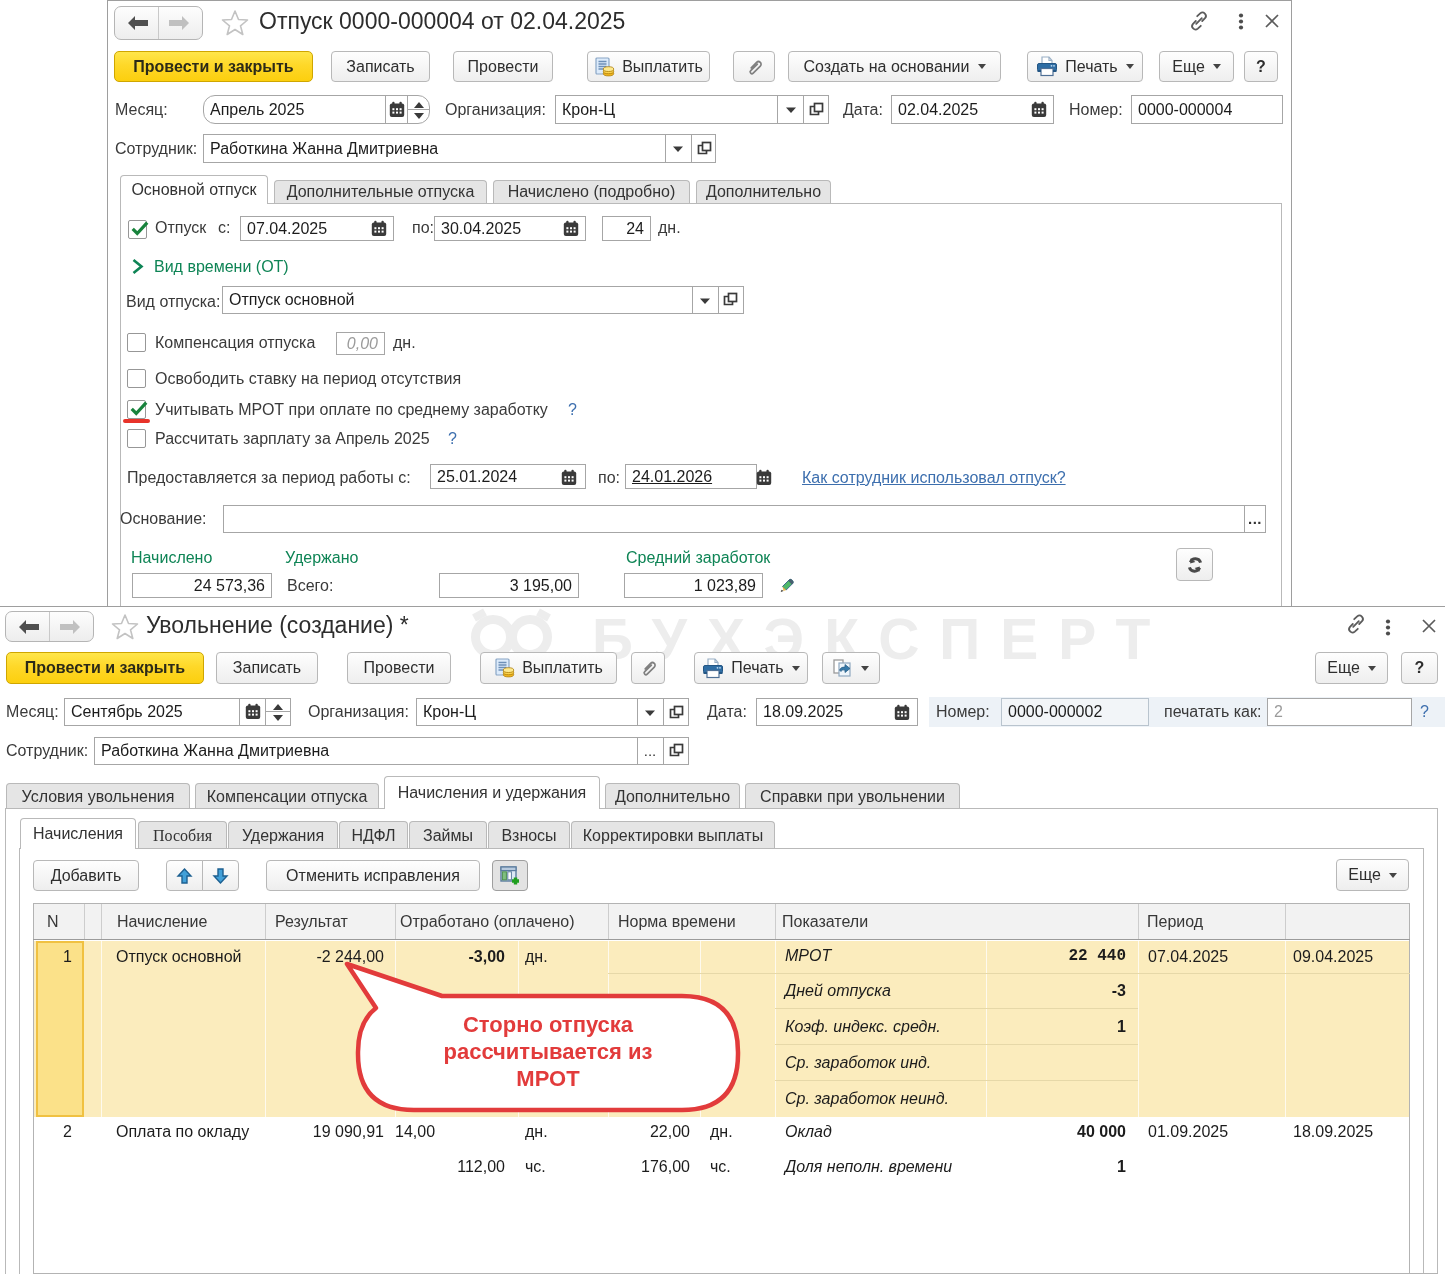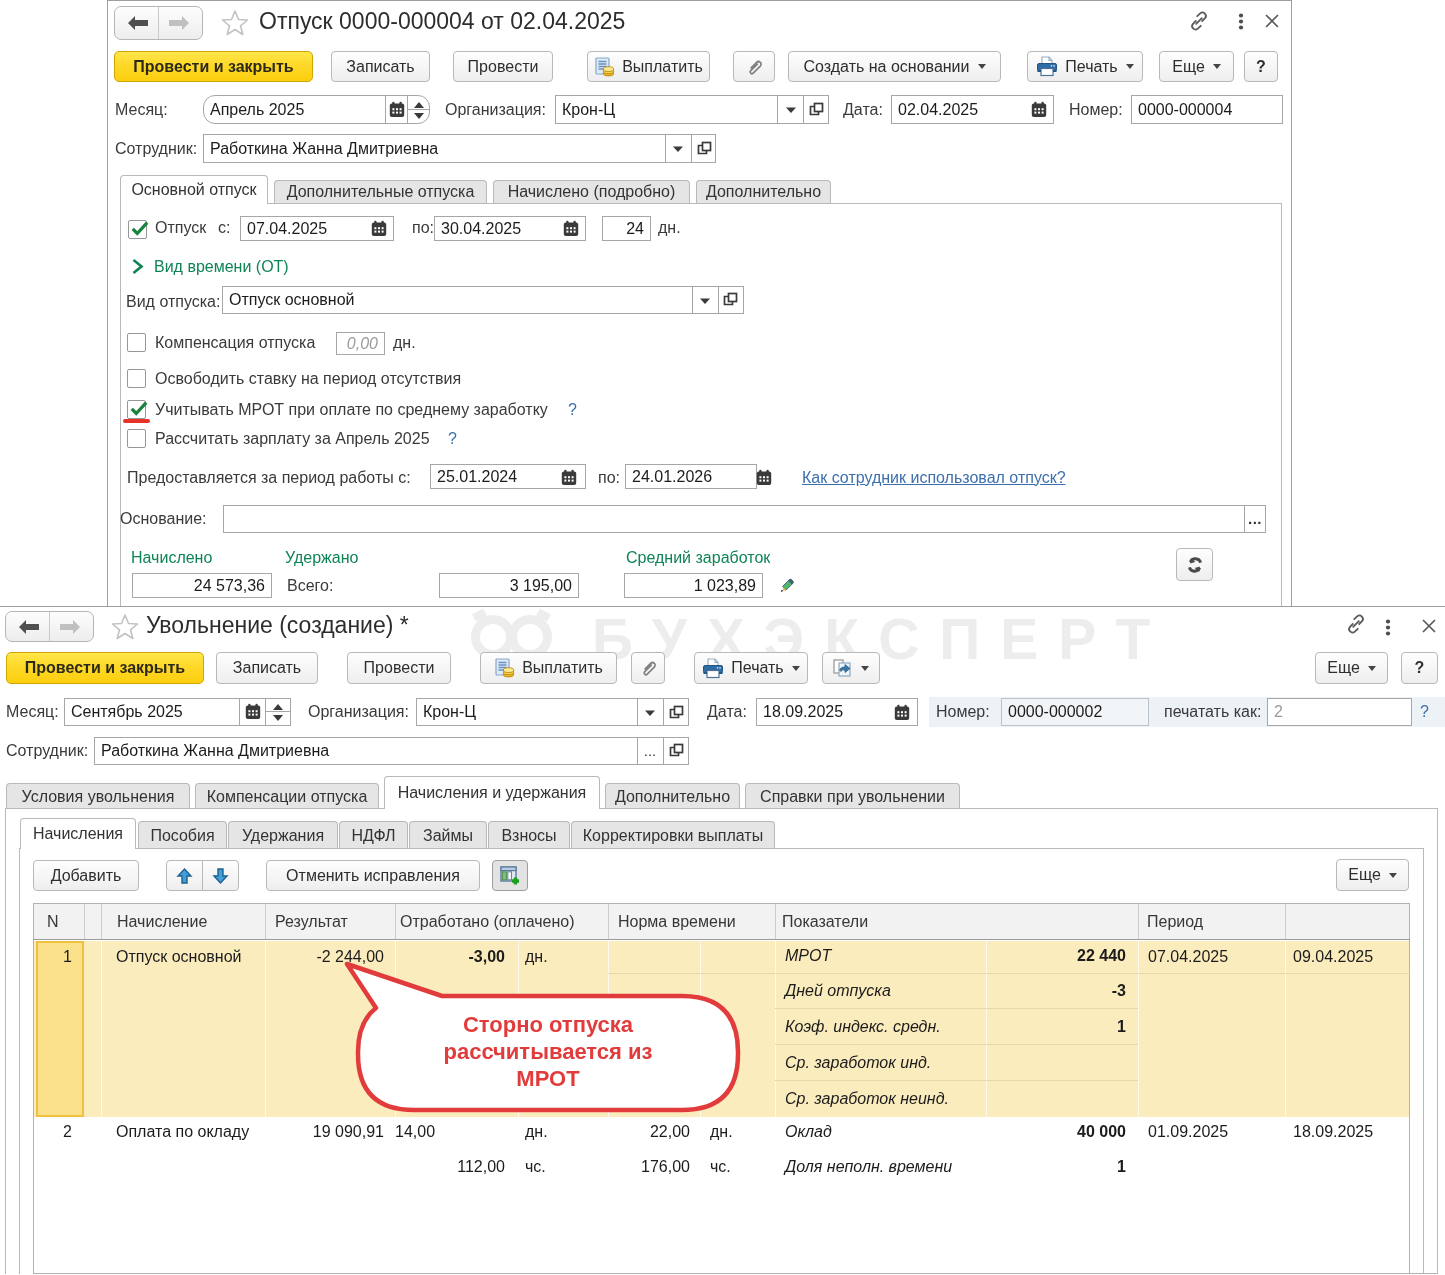--- a/index.html
+++ b/index.html
@@ -250,21 +250,21 @@
       <rect x="10.4" y="0.8" width="2.4" height="3.4" rx="1.1" fill="#3a3a3a"></rect>
       <rect x="0.8" y="2.6" width="14.4" height="13.4" rx="2" fill="#3a3a3a"></rect>
       <rect x="3.4" y="7.2" width="2" height="2" fill="#fff"></rect>
       <rect x="7" y="7.2" width="2" height="2" fill="#fff"></rect>
       <rect x="10.6" y="7.2" width="2" height="2" fill="#fff"></rect>
       <rect x="3.4" y="10.6" width="2" height="2" fill="#fff"></rect>
       <rect x="7" y="10.6" width="2" height="2" fill="#fff"></rect>
       <rect x="10.6" y="10.6" width="2" height="2" fill="#fff"></rect>
     </svg>
   <div class="lbl" style="left:490px;top:463px;height:29px;">по:</div>
-  <div class="inp" style="left:517px;top:464px;width:132px;height:25px;">24.01.2026</div>
+  <div class="inp" style="left:517px;top:464px;width:132px;height:25px;text-decoration:underline;">24.01.2026</div>
   <svg class="ab" style="left:648px;top:469px;" width="16" height="17" viewBox="0 0 16 17">
       <rect x="3.2" y="0.8" width="2.4" height="3.4" rx="1.1" fill="#3a3a3a"></rect>
       <rect x="10.4" y="0.8" width="2.4" height="3.4" rx="1.1" fill="#3a3a3a"></rect>
       <rect x="0.8" y="2.6" width="14.4" height="13.4" rx="2" fill="#3a3a3a"></rect>
       <rect x="3.4" y="7.2" width="2" height="2" fill="#fff"></rect>
       <rect x="7" y="7.2" width="2" height="2" fill="#fff"></rect>
       <rect x="10.6" y="7.2" width="2" height="2" fill="#fff"></rect>
       <rect x="3.4" y="10.6" width="2" height="2" fill="#fff"></rect>
       <rect x="7" y="10.6" width="2" height="2" fill="#fff"></rect>
       <rect x="10.6" y="10.6" width="2" height="2" fill="#fff"></rect>
@@ -447,21 +447,21 @@
     </svg>
 
   <div class="tab" style="left:6px;top:176px;width:184px;height:26px;">Условия увольнения</div>
   <div class="tab" style="left:195px;top:176px;width:184px;height:26px;">Компенсации отпуска</div>
   <div class="tab act" style="left:384px;top:169px;width:216px;height:33px;">Начисления и удержания</div>
   <div class="tab" style="left:605px;top:176px;width:135px;height:26px;">Дополнительно</div>
   <div class="tab" style="left:745px;top:176px;width:215px;height:26px;">Справки при увольнении</div>
   <div class="panel" style="left:5px;top:201px;width:1433px;height:466px;border-bottom:none;"></div>
 
   <div class="tab act" style="left:20px;top:211px;width:116px;height:31px;">Начисления</div>
-  <div class="tab" style="left:138px;top:214px;width:89px;height:28px;">Пособия</div>
+  <div class="tab" style="left:138px;top:214px;width:89px;height:28px;font-family:Liberation Serif, serif;">Пособия</div>
   <div class="tab" style="left:228px;top:214px;width:110px;height:28px;">Удержания</div>
   <div class="tab" style="left:339px;top:214px;width:69px;height:28px;">НДФЛ</div>
   <div class="tab" style="left:409px;top:214px;width:78px;height:28px;">Займы</div>
   <div class="tab" style="left:488px;top:214px;width:82px;height:28px;">Взносы</div>
   <div class="tab" style="left:571px;top:214px;width:204px;height:28px;">Корректировки выплаты</div>
   <div class="panel" style="left:19px;top:241px;width:1405px;height:426px;border-bottom:none;"></div>
 
   <div class="btn" style="left:33px;top:253px;width:106px;height:31px;">Добавить</div>
   <div class="btn" style="left:166px;top:253px;width:37px;height:31px;border-radius:4px 0 0 4px;">
     <svg width="17" height="18" viewBox="0 0 17 18">
@@ -526,21 +526,21 @@
   <div class="ab" style="left:775px;top:401px;width:363px;height:1px;background:#e6d8a8;"></div>
   <div class="ab" style="left:775px;top:437px;width:363px;height:1px;background:#e6d8a8;"></div>
   <div class="ab" style="left:775px;top:473px;width:363px;height:1px;background:#e6d8a8;"></div>
 
   <div class="ab" style="left:36px;top:341px;width:36px;text-align:right;font-size:16px;color:#1c1c1c;">1</div>
   <div class="ab" style="left:116px;top:341px;font-size:16px;color:#1c1c1c;">Отпуск основной</div>
   <div class="ab" style="left:265px;top:341px;width:119px;text-align:right;font-size:16px;color:#1c1c1c;">-2 244,00</div>
   <div class="ab" style="left:395px;top:341px;width:110px;text-align:right;font-size:16px;font-weight:bold;color:#1c1c1c;">-3,00</div>
   <div class="ab" style="left:525px;top:341px;font-size:16px;color:#1c1c1c;">дн.</div>
   <div class="ab" style="left:785px;top:340px;font-size:16px;font-style:italic;color:#1c1c1c;">МРОТ</div>
-  <div class="ab" style="left:986px;top:340px;width:140px;text-align:right;font-size:16px;font-weight:bold;color:#1c1c1c;">22 440</div>
+  <div class="ab" style="left:986px;top:340px;width:140px;text-align:right;font-size:16px;font-weight:bold;color:#1c1c1c;font-family:Liberation Mono, monospace;">22 440</div>
   <div class="ab" style="left:1148px;top:341px;font-size:16px;color:#1c1c1c;">07.04.2025</div>
   <div class="ab" style="left:1293px;top:341px;font-size:16px;color:#1c1c1c;">09.04.2025</div>
   <div class="ab" style="left:785px;top:375px;font-size:16px;font-style:italic;color:#1c1c1c;">Дней отпуска</div>
   <div class="ab" style="left:986px;top:375px;width:140px;text-align:right;font-size:16px;font-weight:bold;color:#1c1c1c;">-3</div>
   <div class="ab" style="left:785px;top:411px;font-size:16px;font-style:italic;color:#1c1c1c;">Коэф. индекс. средн.</div>
   <div class="ab" style="left:986px;top:411px;width:140px;text-align:right;font-size:16px;font-weight:bold;color:#1c1c1c;">1</div>
   <div class="ab" style="left:785px;top:447px;font-size:16px;font-style:italic;color:#1c1c1c;">Ср. заработок инд.</div>
   <div class="ab" style="left:785px;top:483px;font-size:16px;font-style:italic;color:#1c1c1c;">Ср. заработок неинд.</div>
 
   <div class="ab" style="left:36px;top:516px;width:36px;text-align:right;font-size:16px;color:#1c1c1c;">2</div>

